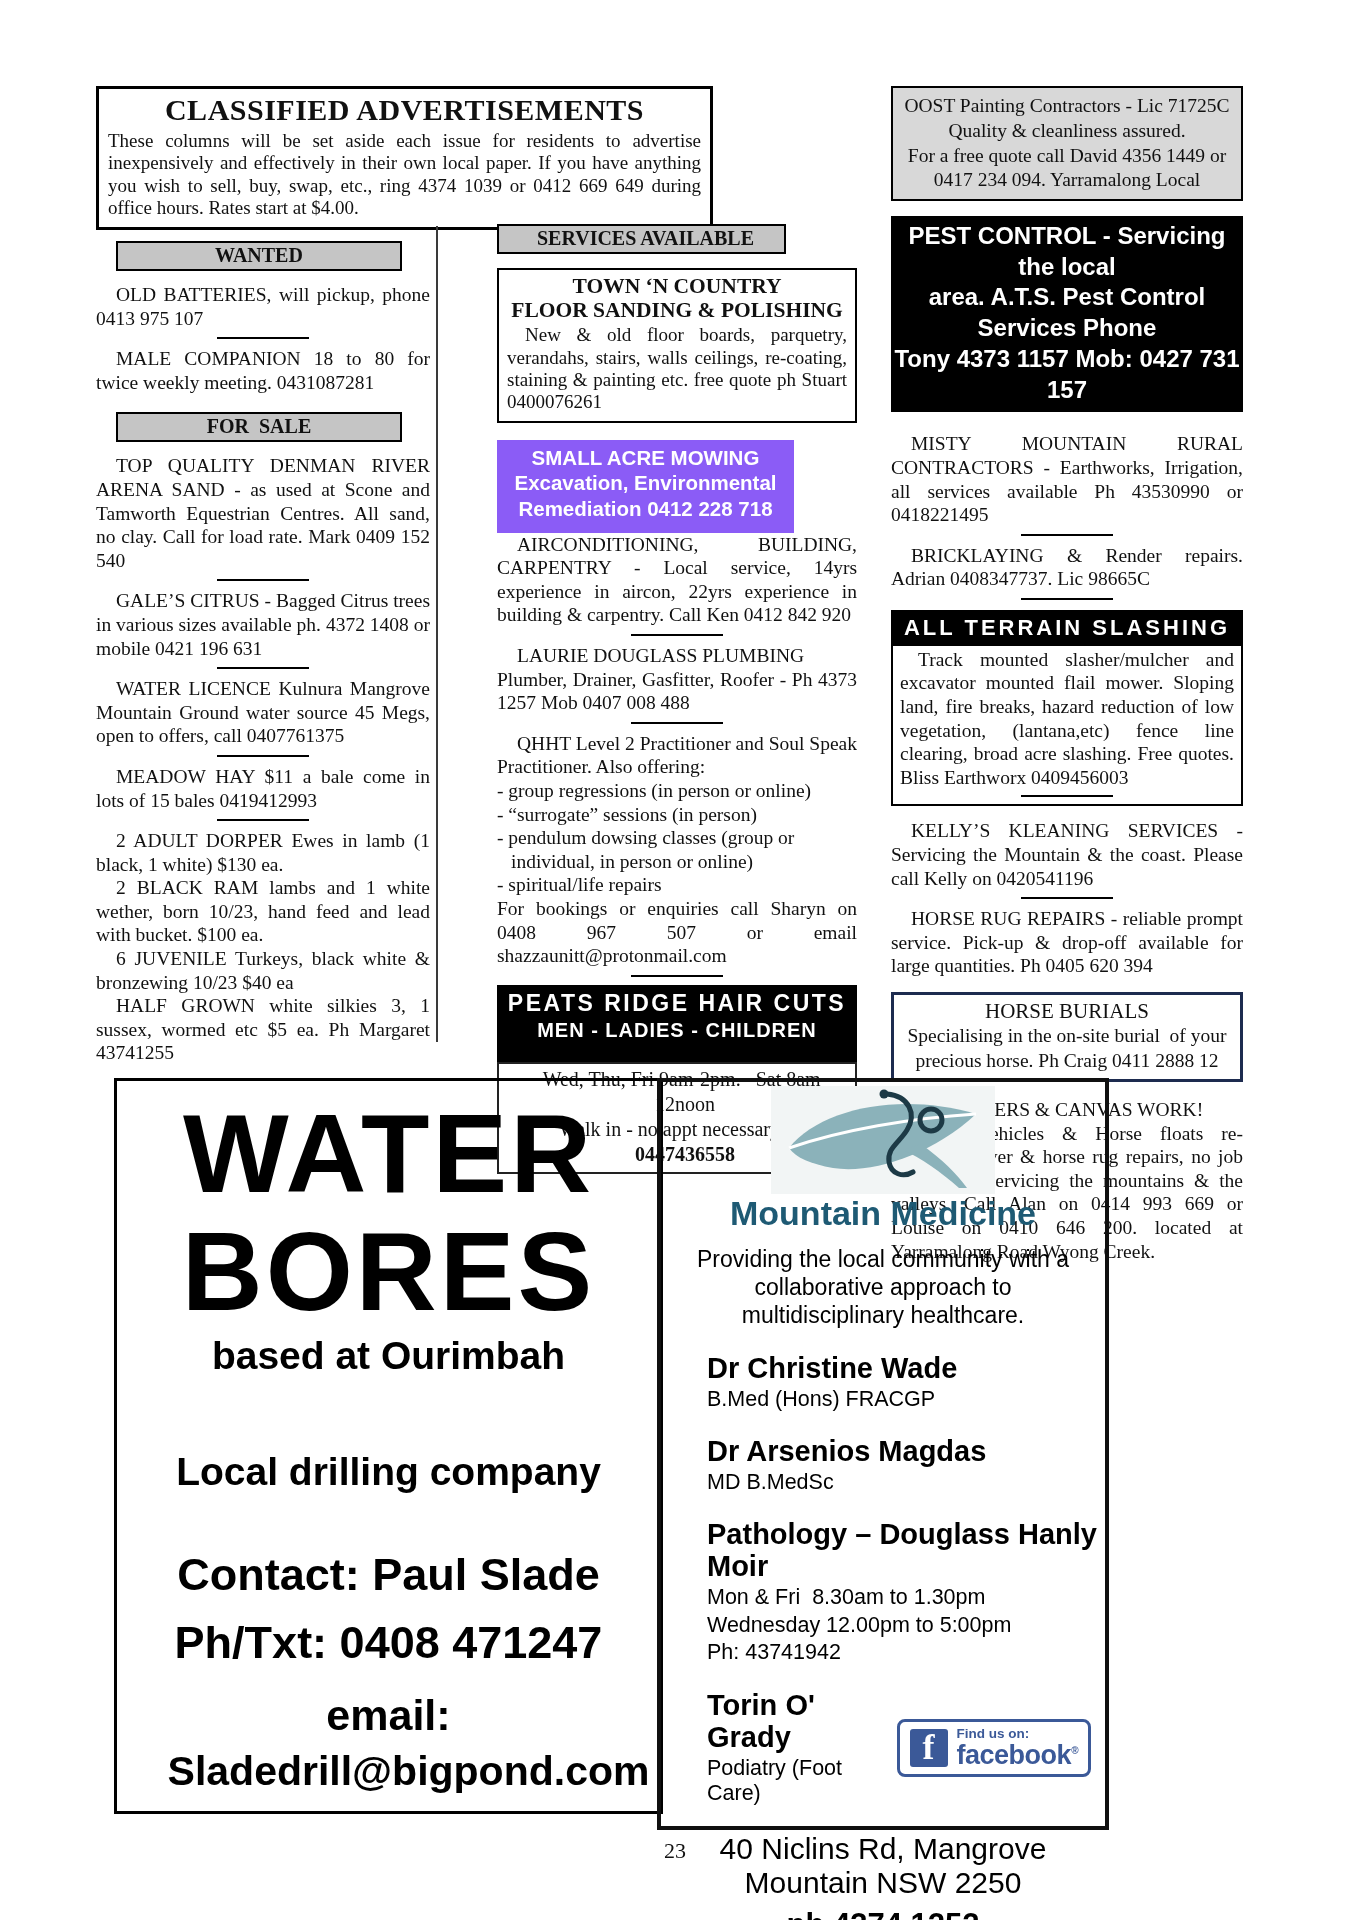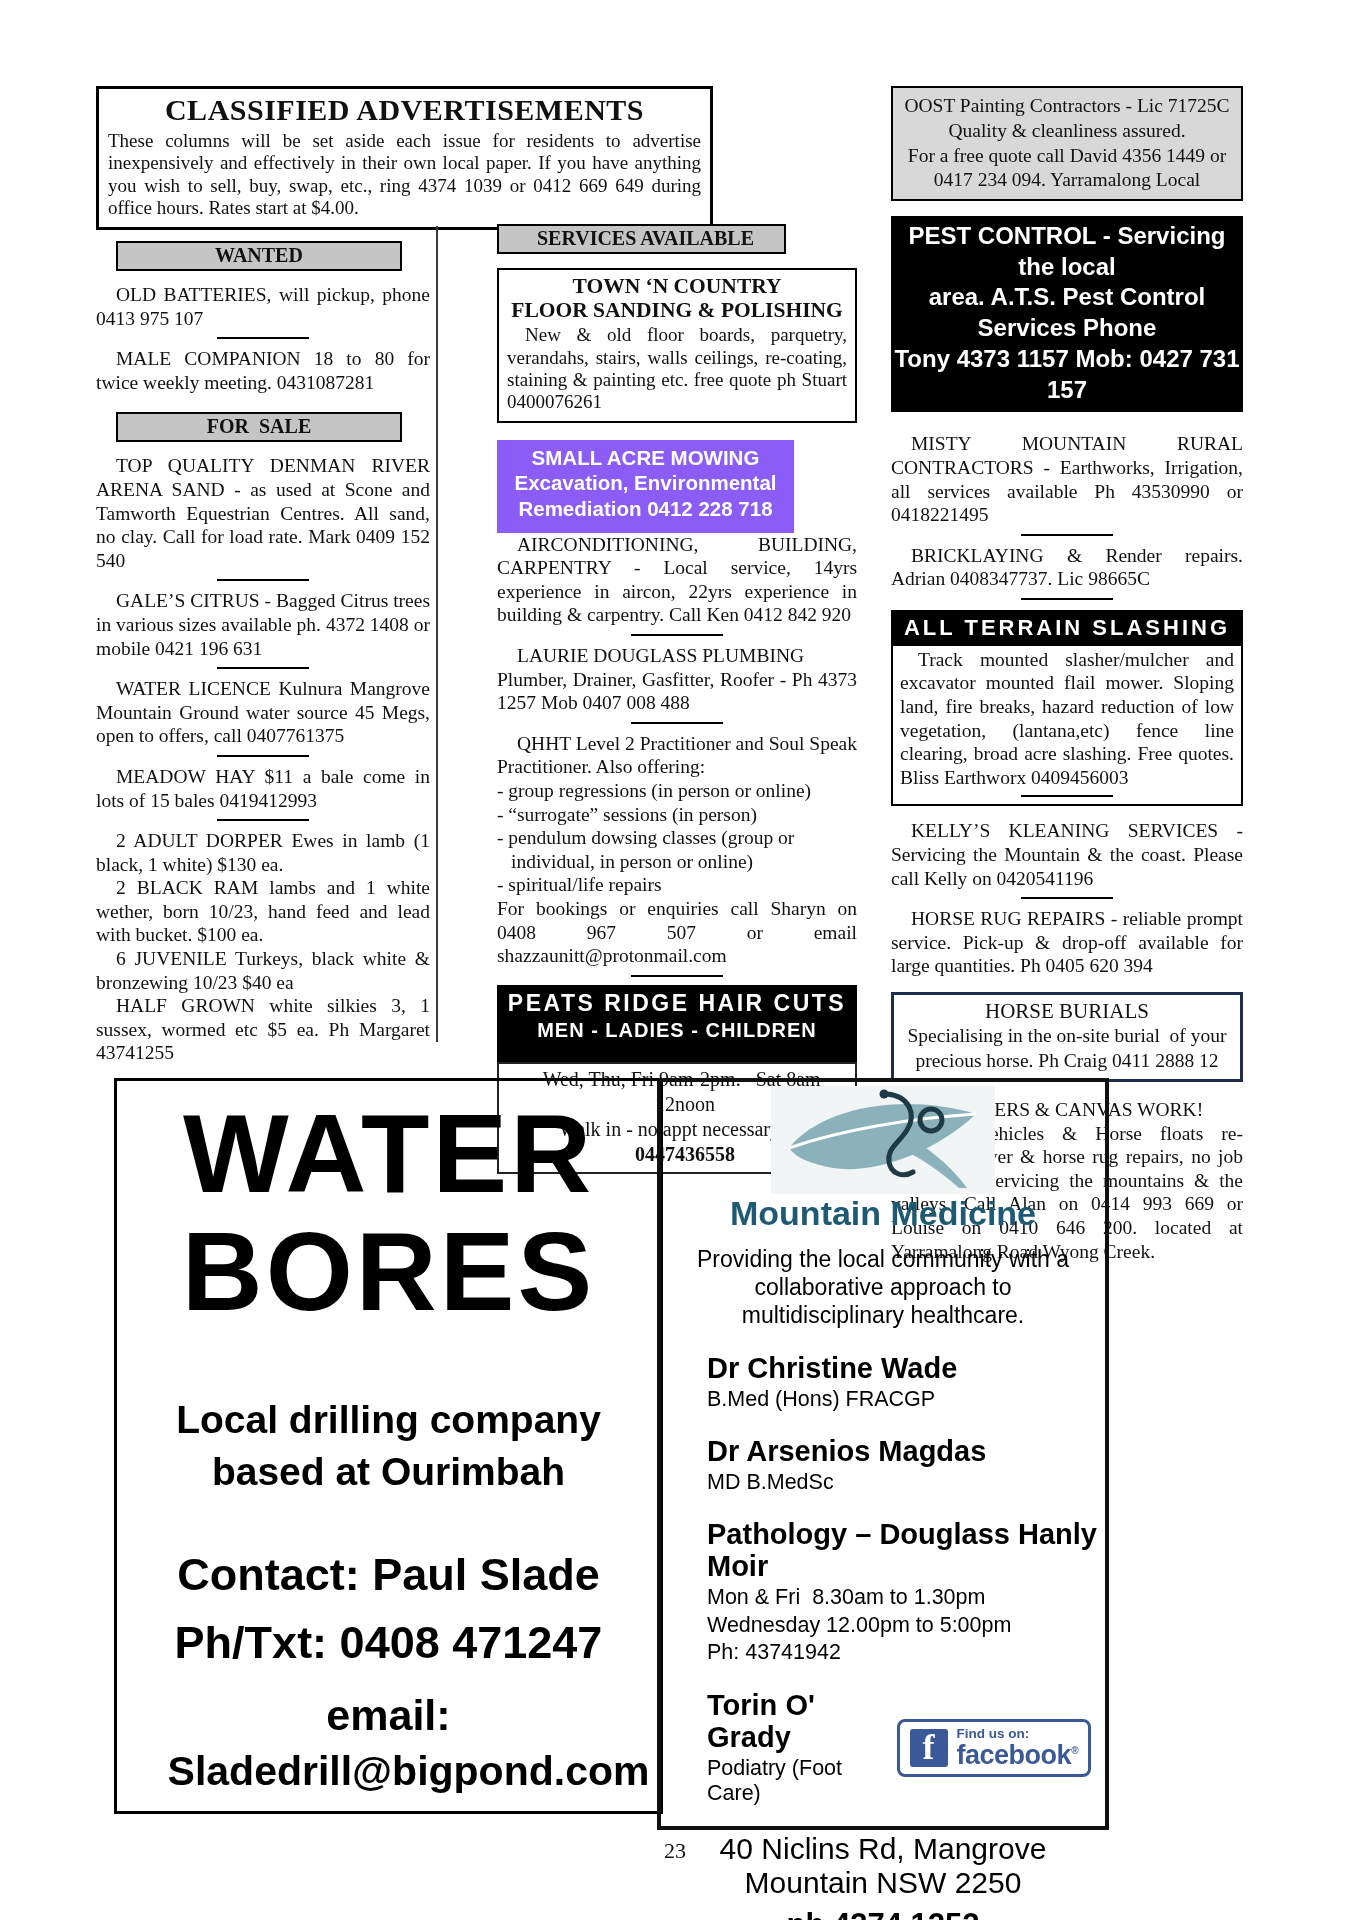--- a/index.html
+++ b/index.html
@@ -244,22 +244,22 @@
       <div class="b-body">Specialising in the on-site burial  of your precious horse. Ph Craig 0411 2888 12</div>
     </div>
 
     <p class="line-ad">ALL COVERS &amp; CANVAS WORK!</p>
     <p class="ad">Boats, Vehicles &amp; Horse floats re-trimmed, cover &amp; horse rug repairs, no job too small! Servicing the mountains &amp; the valleys. Call Alan on 0414 993 669 or Louise on 0410 646 200. located at Yarramalong Road Wyong Creek.</p>
   </div>
 
   <div class="water-ad">
     <div class="water-title first">WATER</div>
     <div class="water-title">BORES</div>
+    <div class="water-sub">based at Ourimbah</div>
     <div class="water-sub first">Local drilling company</div>
-    <div class="water-sub">based at Ourimbah</div>
     <div class="water-contact">Contact: Paul Slade</div>
     <div class="water-phone">Ph/Txt: 0408 471247</div>
     <div class="water-email-label">email:</div>
     <div class="water-email">Sladedrill@bigpond.com</div>
   </div>
 
   <div class="med-ad">
     <div class="med-logo-wrap">
       <svg width="224" height="104" viewBox="0 0 224 104">
         <path d="M18 62 C50 22 130 6 205 28 C160 70 100 88 62 82 C40 78 25 72 18 62 Z" fill="#8bb2ba"></path>

